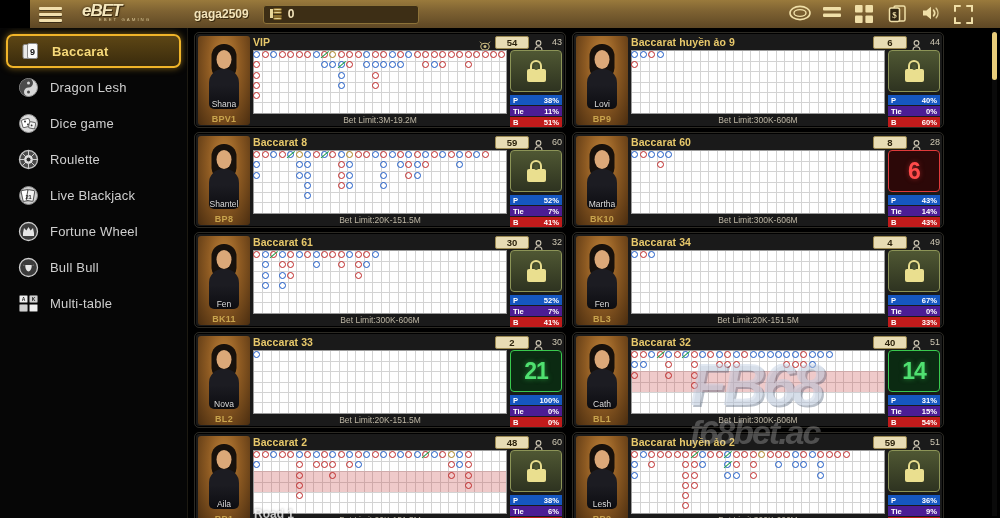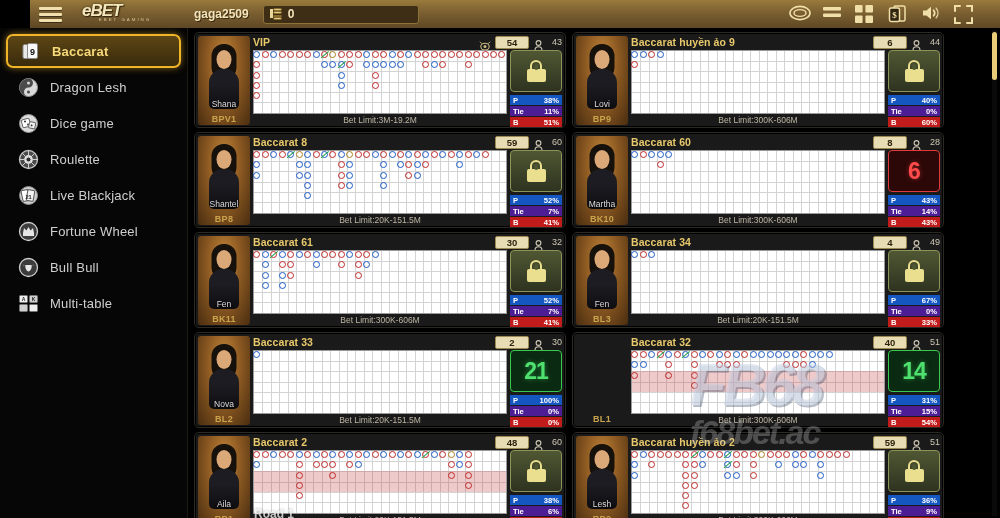--- a/index.html
+++ b/index.html
@@ -1065,20 +1065,26 @@
                 <span>0%</span>
               </div>
         <div class="pct b">
                 <span>B</span>
                 <span>0%</span>
               </div>
       </div>
     </div>
         </div>
         <div class="card">
+    <div class="dealer">
+      <div class="hair"></div>
+      <div class="body"></div>
+      <div class="face"></div>
+      <div class="dname">Cath</div>
+    </div>
     <div class="dealer-code">BL1</div>
 
     <div class="ttl-row">
       <div class="ttl">Baccarat 32</div>
       <div class="ttl-right">
 
         <span class="cnt-badge">40</span>
         <span class="ppl-ic"><svg width="9" height="11" viewBox="0 0 9 11">
                   <circle cx="4.5" cy="3" r="2.4" fill="none" stroke="#cfc8b4" stroke-width="1.1"></circle>
                   <path d="M1 10.4c0-2.2 1.6-3.6 3.5-3.6S8 8.2 8 10.4" fill="none" stroke="#cfc8b4" stroke-width="1.1"></path>

